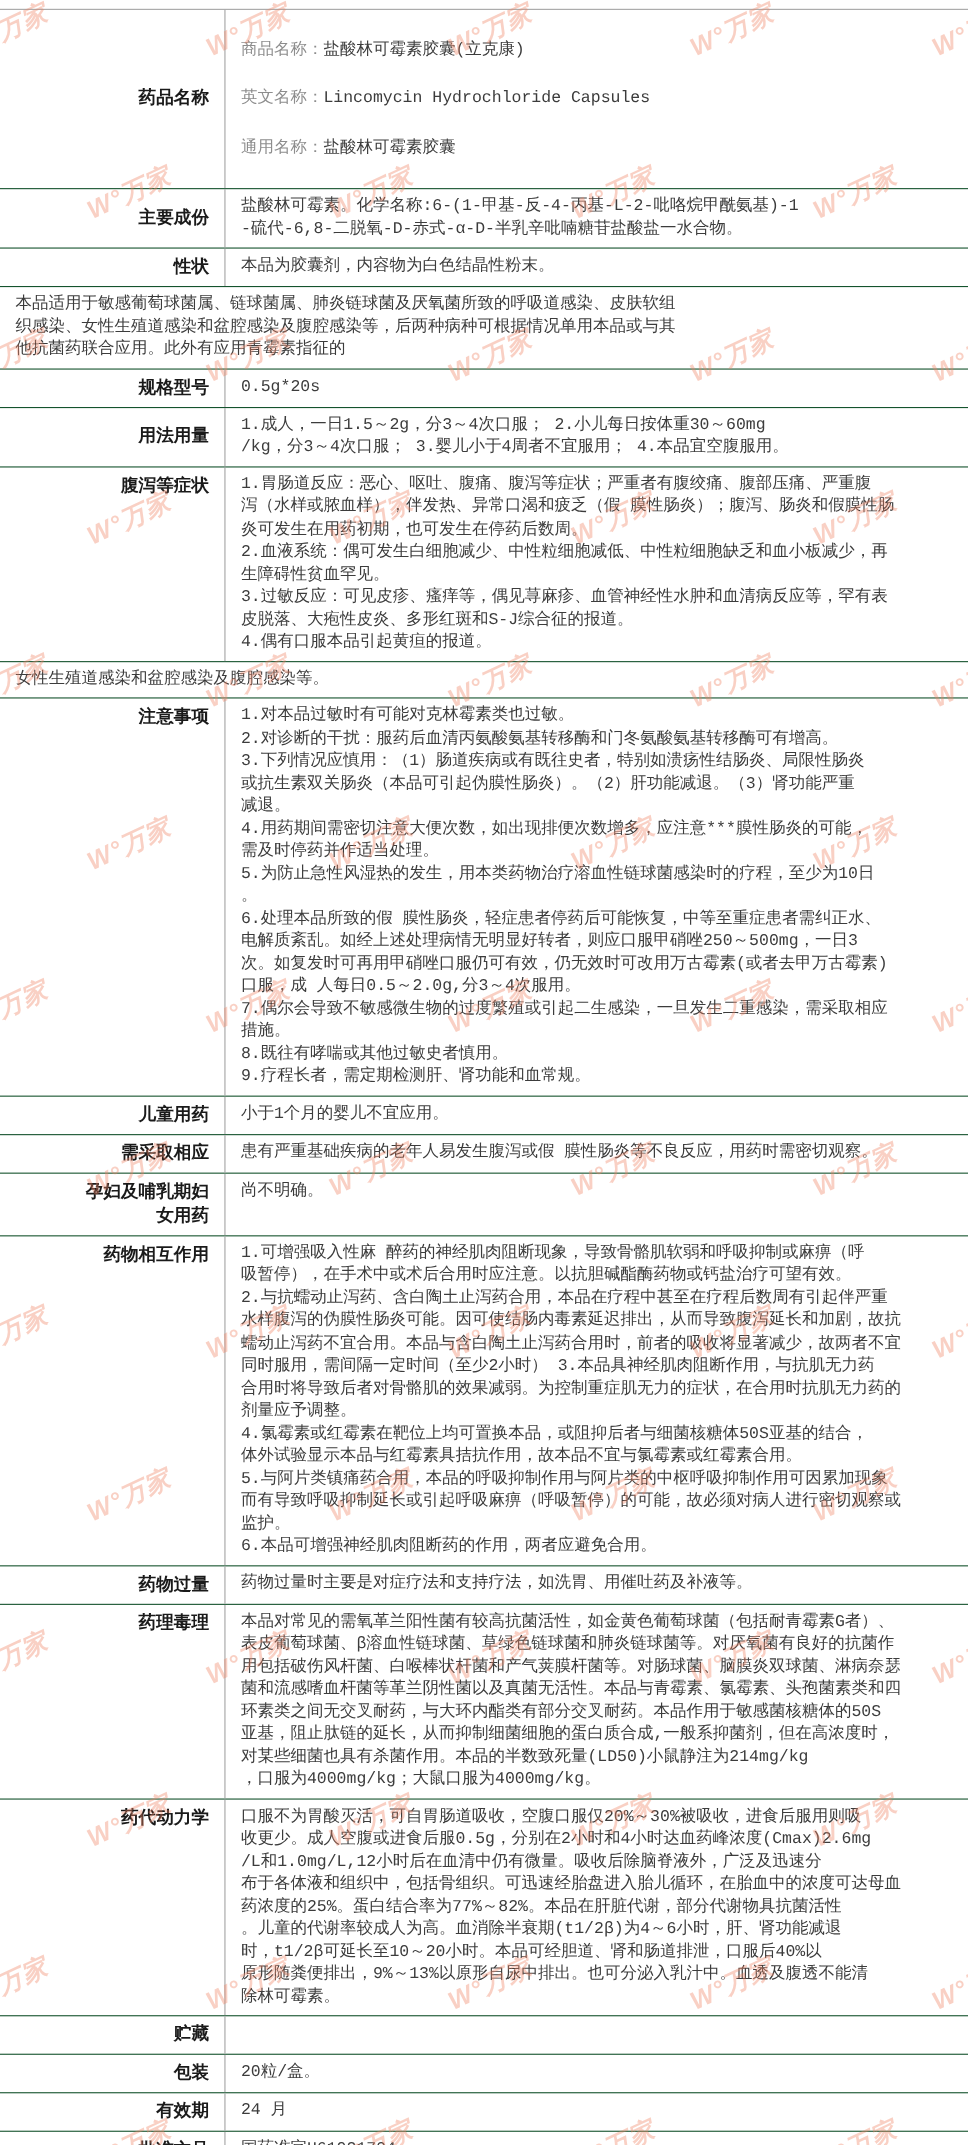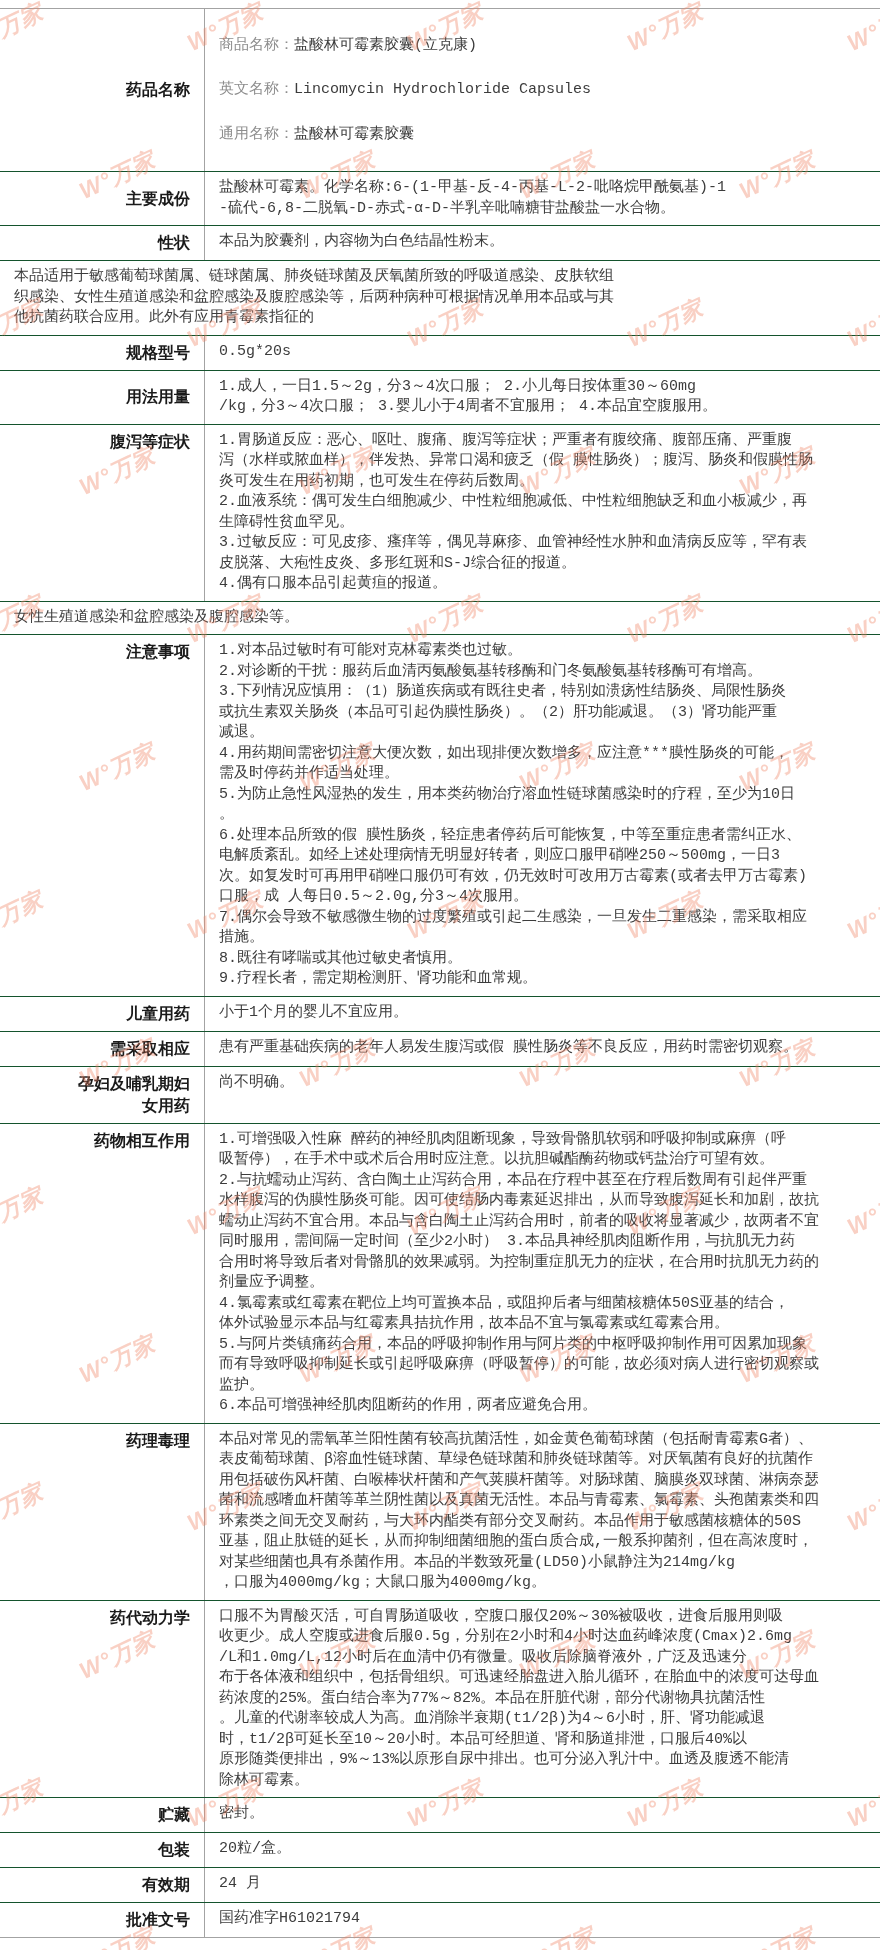--- a/index.html
+++ b/index.html
@@ -203,20 +203,26 @@
 合用时将导致后者对骨骼肌的效果减弱。为控制重症肌无力的症状，在合用时抗肌无力药的
 剂量应予调整。
 4.氯霉素或红霉素在靶位上均可置换本品，或阻抑后者与细菌核糖体50S亚基的结合，
 体外试验显示本品与红霉素具拮抗作用，故本品不宜与氯霉素或红霉素合用。
 5.与阿片类镇痛药合用，本品的呼吸抑制作用与阿片类的中枢呼吸抑制作用可因累加现象
 而有导致呼吸抑制延长或引起呼吸麻痹（呼吸暂停）的可能，故必须对病人进行密切观察或
 监护。
 6.本品可增强神经肌肉阻断药的作用，两者应避免合用。</div>
     </div>
 
+    <div class="row">
+      <div class="label-cell">
+          <span>药物过量</span>
+        </div>
+      <div class="content-cell">药物过量时主要是对症疗法和支持疗法，如洗胃、用催吐药及补液等。</div>
+    </div>
 
     <div class="row top">
       <div class="label-cell">
           <span>药理毒理</span>
         </div>
       <div class="content-cell">本品对常见的需氧革兰阳性菌有较高抗菌活性，如金黄色葡萄球菌（包括耐青霉素G者）、
 表皮葡萄球菌、β溶血性链球菌、草绿色链球菌和肺炎链球菌等。对厌氧菌有良好的抗菌作
 用包括破伤风杆菌、白喉棒状杆菌和产气荚膜杆菌等。对肠球菌、脑膜炎双球菌、淋病奈瑟
 菌和流感嗜血杆菌等革兰阴性菌以及真菌无活性。本品与青霉素、氯霉素、头孢菌素类和四
 环素类之间无交叉耐药，与大环内酯类有部分交叉耐药。本品作用于敏感菌核糖体的50S
@@ -237,21 +243,20 @@
 。儿童的代谢率较成人为高。血消除半衰期(t1/2β)为4～6小时，肝、肾功能减退
 时，t1/2β可延长至10～20小时。本品可经胆道、肾和肠道排泄，口服后40%以
 原形随粪便排出，9%～13%以原形自尿中排出。也可分泌入乳汁中。血透及腹透不能清
 除林可霉素。</div>
     </div>
 
     <div class="row">
       <div class="label-cell">
           <span>贮藏</span>
         </div>
-      <div class="content-cell">密封。</div>
     </div>
 
     <div class="row">
       <div class="label-cell">
           <span>包装</span>
         </div>
       <div class="content-cell">20粒/盒。</div>
     </div>
 
     <div class="row">

